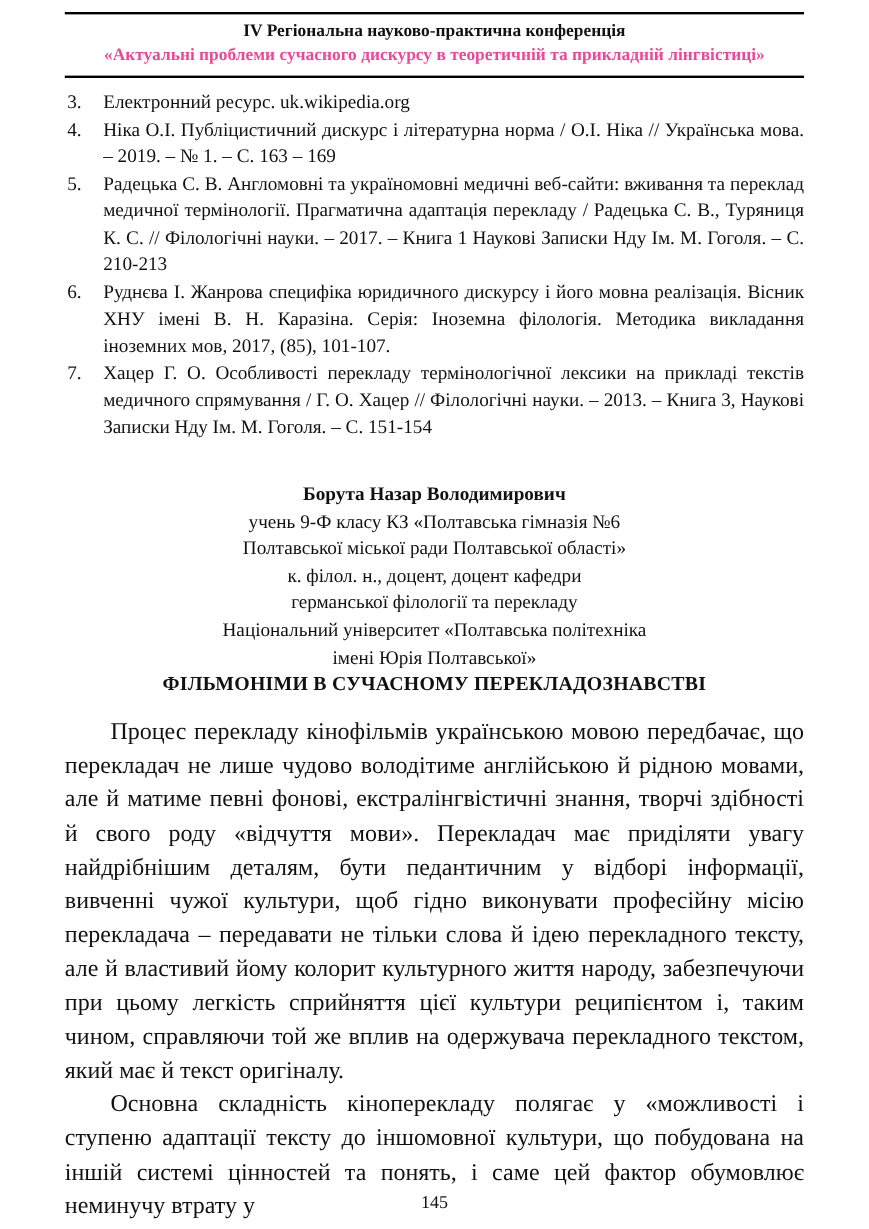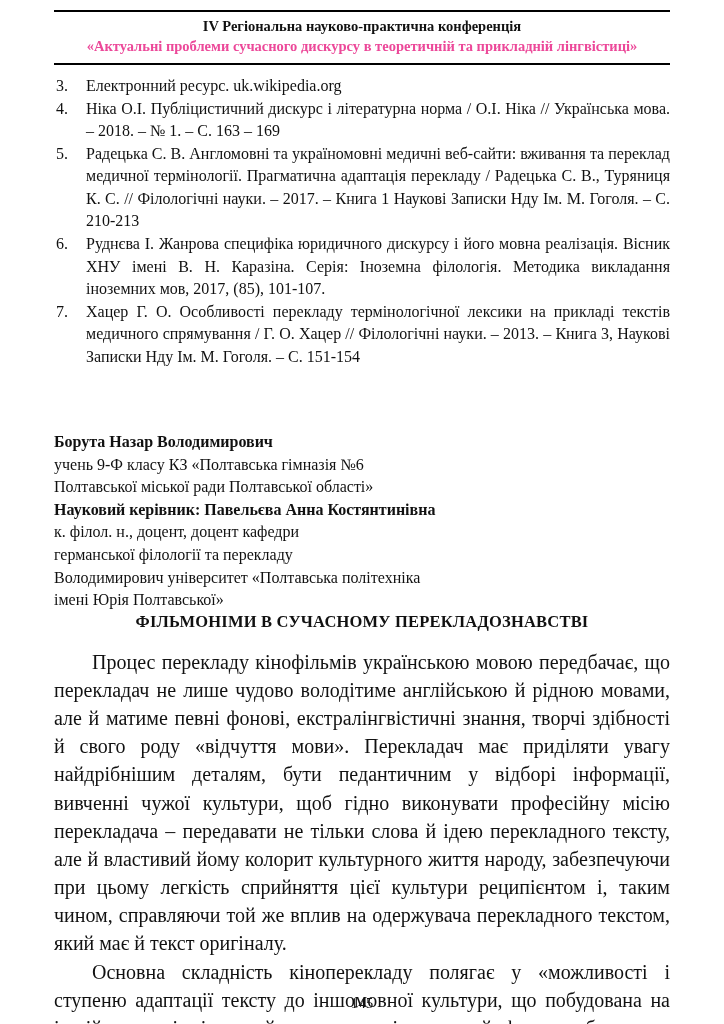--- a/index.html
+++ b/index.html
@@ -56,22 +56,22 @@
     text-align: left;
     padding-left: 2px;
   }
   .ref-text {
     flex: 1 1 auto;
     text-align: justify;
     font-family: Liberation Serif, serif;
   }
   
   .author-block {
-    margin-top: 63px;
-    text-align: left;
+    margin-top: 34px;
+    text-align: center;
     font-size: 16px;
     line-height: 1.41;
   }
   .author-block .bold { font-weight: bold; }
   
   .article-title {
     text-align: center;
     font-weight: bold;
     font-size: 16.5px;
     letter-spacing: 0.2px;
@@ -108,44 +108,43 @@
     <div class="line2">«Актуальні проблеми сучасного дискурсу в теоретичній та прикладній лінгвістиці»</div>
   </div>
 
   <div class="ref-list">
     <div class="ref-item">
       <span class="ref-num">3.</span>
       <div class="ref-text">Електронний ресурс. uk.wikipedia.org</div>
     </div>
     <div class="ref-item">
       <span class="ref-num">4.</span>
-      <div class="ref-text">Ніка О.І. Публіцистичний дискурс і літературна норма / О.І. Ніка // Українська мова. – 2018. – № 1. – С. 163 – 169</div>
+      <div class="ref-text">Ніка О.І. Публіцистичний дискурс і літературна норма / О.І. Ніка // Українська мова. – 2019. – № 1. – С. 163 – 169</div>
     </div>
     <div class="ref-item">
       <span class="ref-num">5.</span>
       <div class="ref-text">Радецька С. В. Англомовні та україномовні медичні веб-сайти: вживання та переклад медичної термінології. Прагматична адаптація перекладу / Радецька С. В., Туряниця К. С. // Філологічні науки. – 2017. – Книга 1 Наукові Записки Нду Ім. М. Гоголя. – С. 210-213</div>
     </div>
     <div class="ref-item">
       <span class="ref-num">6.</span>
       <div class="ref-text">Руднєва І. Жанрова специфіка юридичного дискурсу і його мовна реалізація. Вісник ХНУ імені В. Н. Каразіна. Серія: Іноземна філологія. Методика викладання іноземних мов, 2017, (85), 101-107.</div>
     </div>
     <div class="ref-item">
       <span class="ref-num">7.</span>
       <div class="ref-text">Хацер Г. О. Особливості перекладу термінологічної лексики на прикладі текстів медичного спрямування / Г. О. Хацер // Філологічні науки. – 2013. – Книга 3, Наукові Записки Нду Ім. М. Гоголя. – С. 151-154</div>
     </div>
   </div>
 
   <div class="author-block">
     <div class="bold">Борута Назар Володимирович</div>
     <div>учень 9-Ф класу КЗ «Полтавська гімназія №6</div>
     <div>Полтавської міської ради Полтавської області»</div>
-    <div class="bold">Науковий керівник: Павельєва Анна Костянтинівна</div>
     <div>к. філол. н., доцент, доцент кафедри</div>
     <div>германської філології та перекладу</div>
-    <div>Володимирович університет «Полтавська політехніка</div>
+    <div>Національний університет «Полтавська політехніка</div>
     <div>імені Юрія Полтавської»</div>
   </div>
 
   <div class="article-title">ФІЛЬМОНІМИ В СУЧАСНОМУ ПЕРЕКЛАДОЗНАВСТВІ</div>
 
   <div class="body-text">
     <p>Процес перекладу кінофільмів українською мовою передбачає, що перекладач не лише чудово володітиме англійською й рідною мовами, але й матиме певні фонові, екстралінгвістичні знання, творчі здібності й свого роду «відчуття мови». Перекладач має приділяти увагу найдрібнішим деталям, бути педантичним у відборі інформації, вивченні чужої культури, щоб гідно виконувати професійну місію перекладача – передавати не тільки слова й ідею перекладного тексту, але й властивий йому колорит культурного життя народу, забезпечуючи при цьому легкість сприйняття цієї культури реципієнтом і, таким чином, справляючи той же вплив на одержувача перекладного текстом, який має й текст оригіналу.</p>
     <p>Основна складність кіноперекладу полягає у «можливості і ступеню адаптації тексту до іншомовної культури, що побудована на іншій системі цінностей та понять, і саме цей фактор обумовлює неминучу втрату у</p>
   </div>
 

